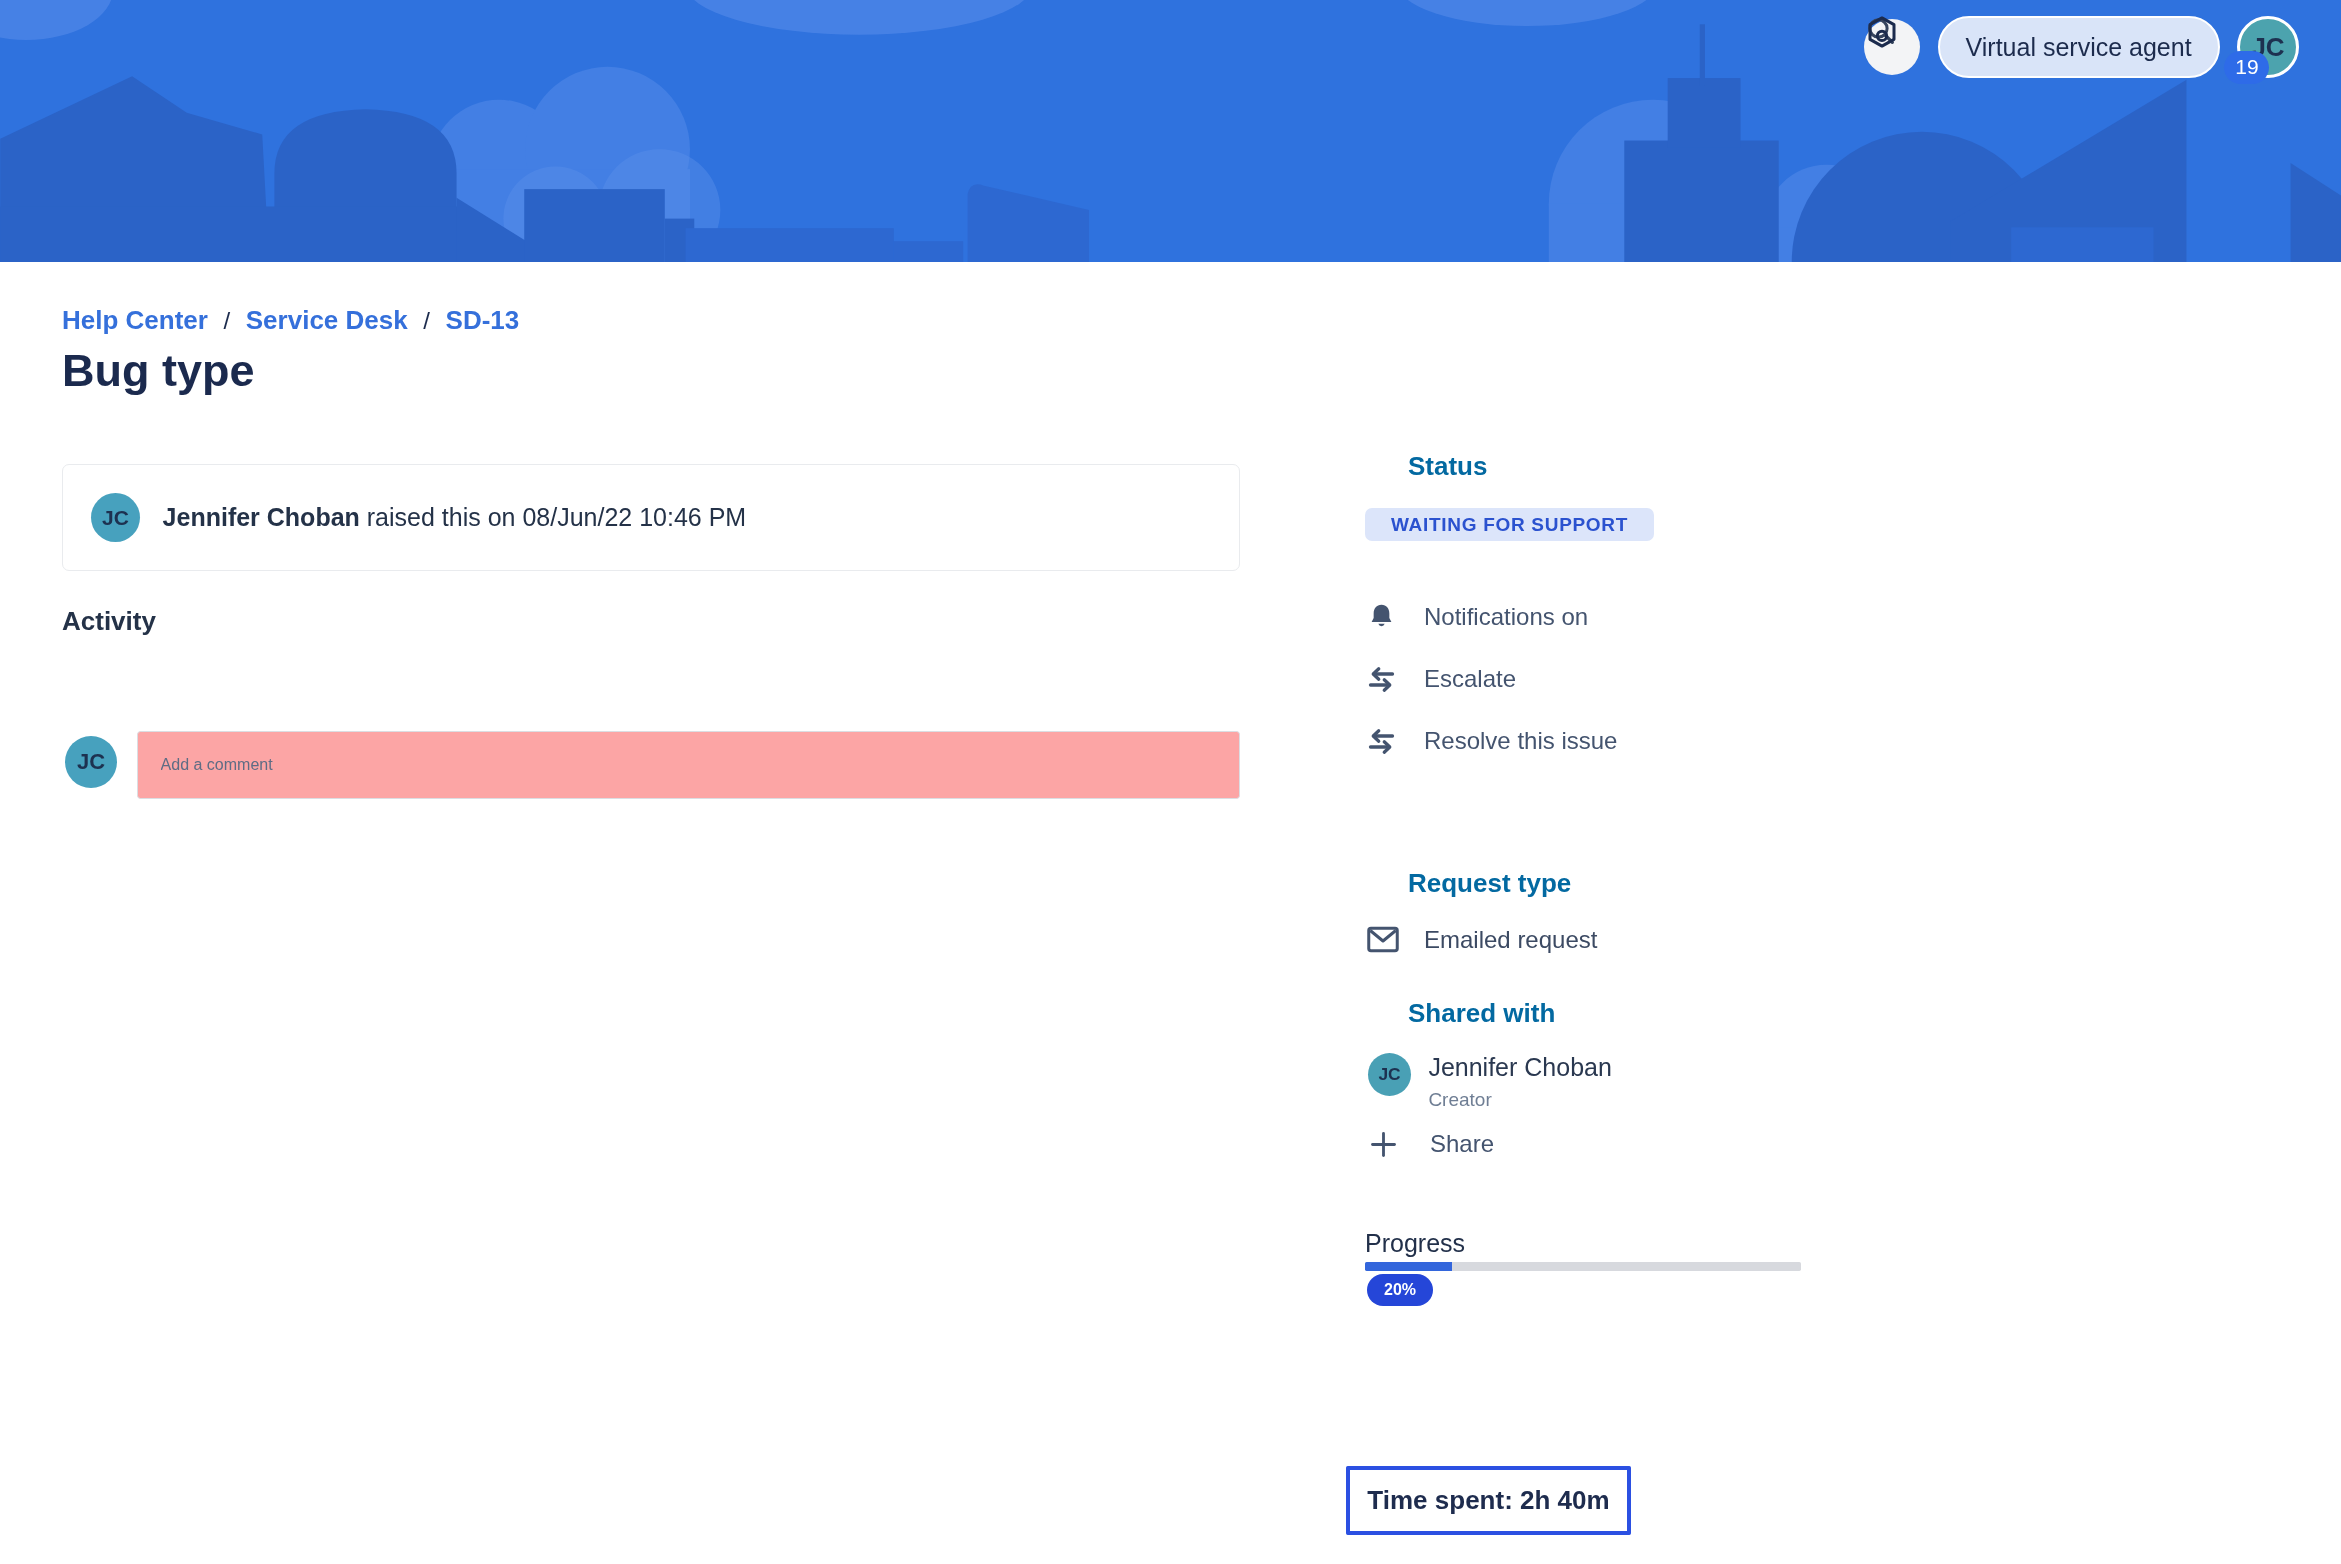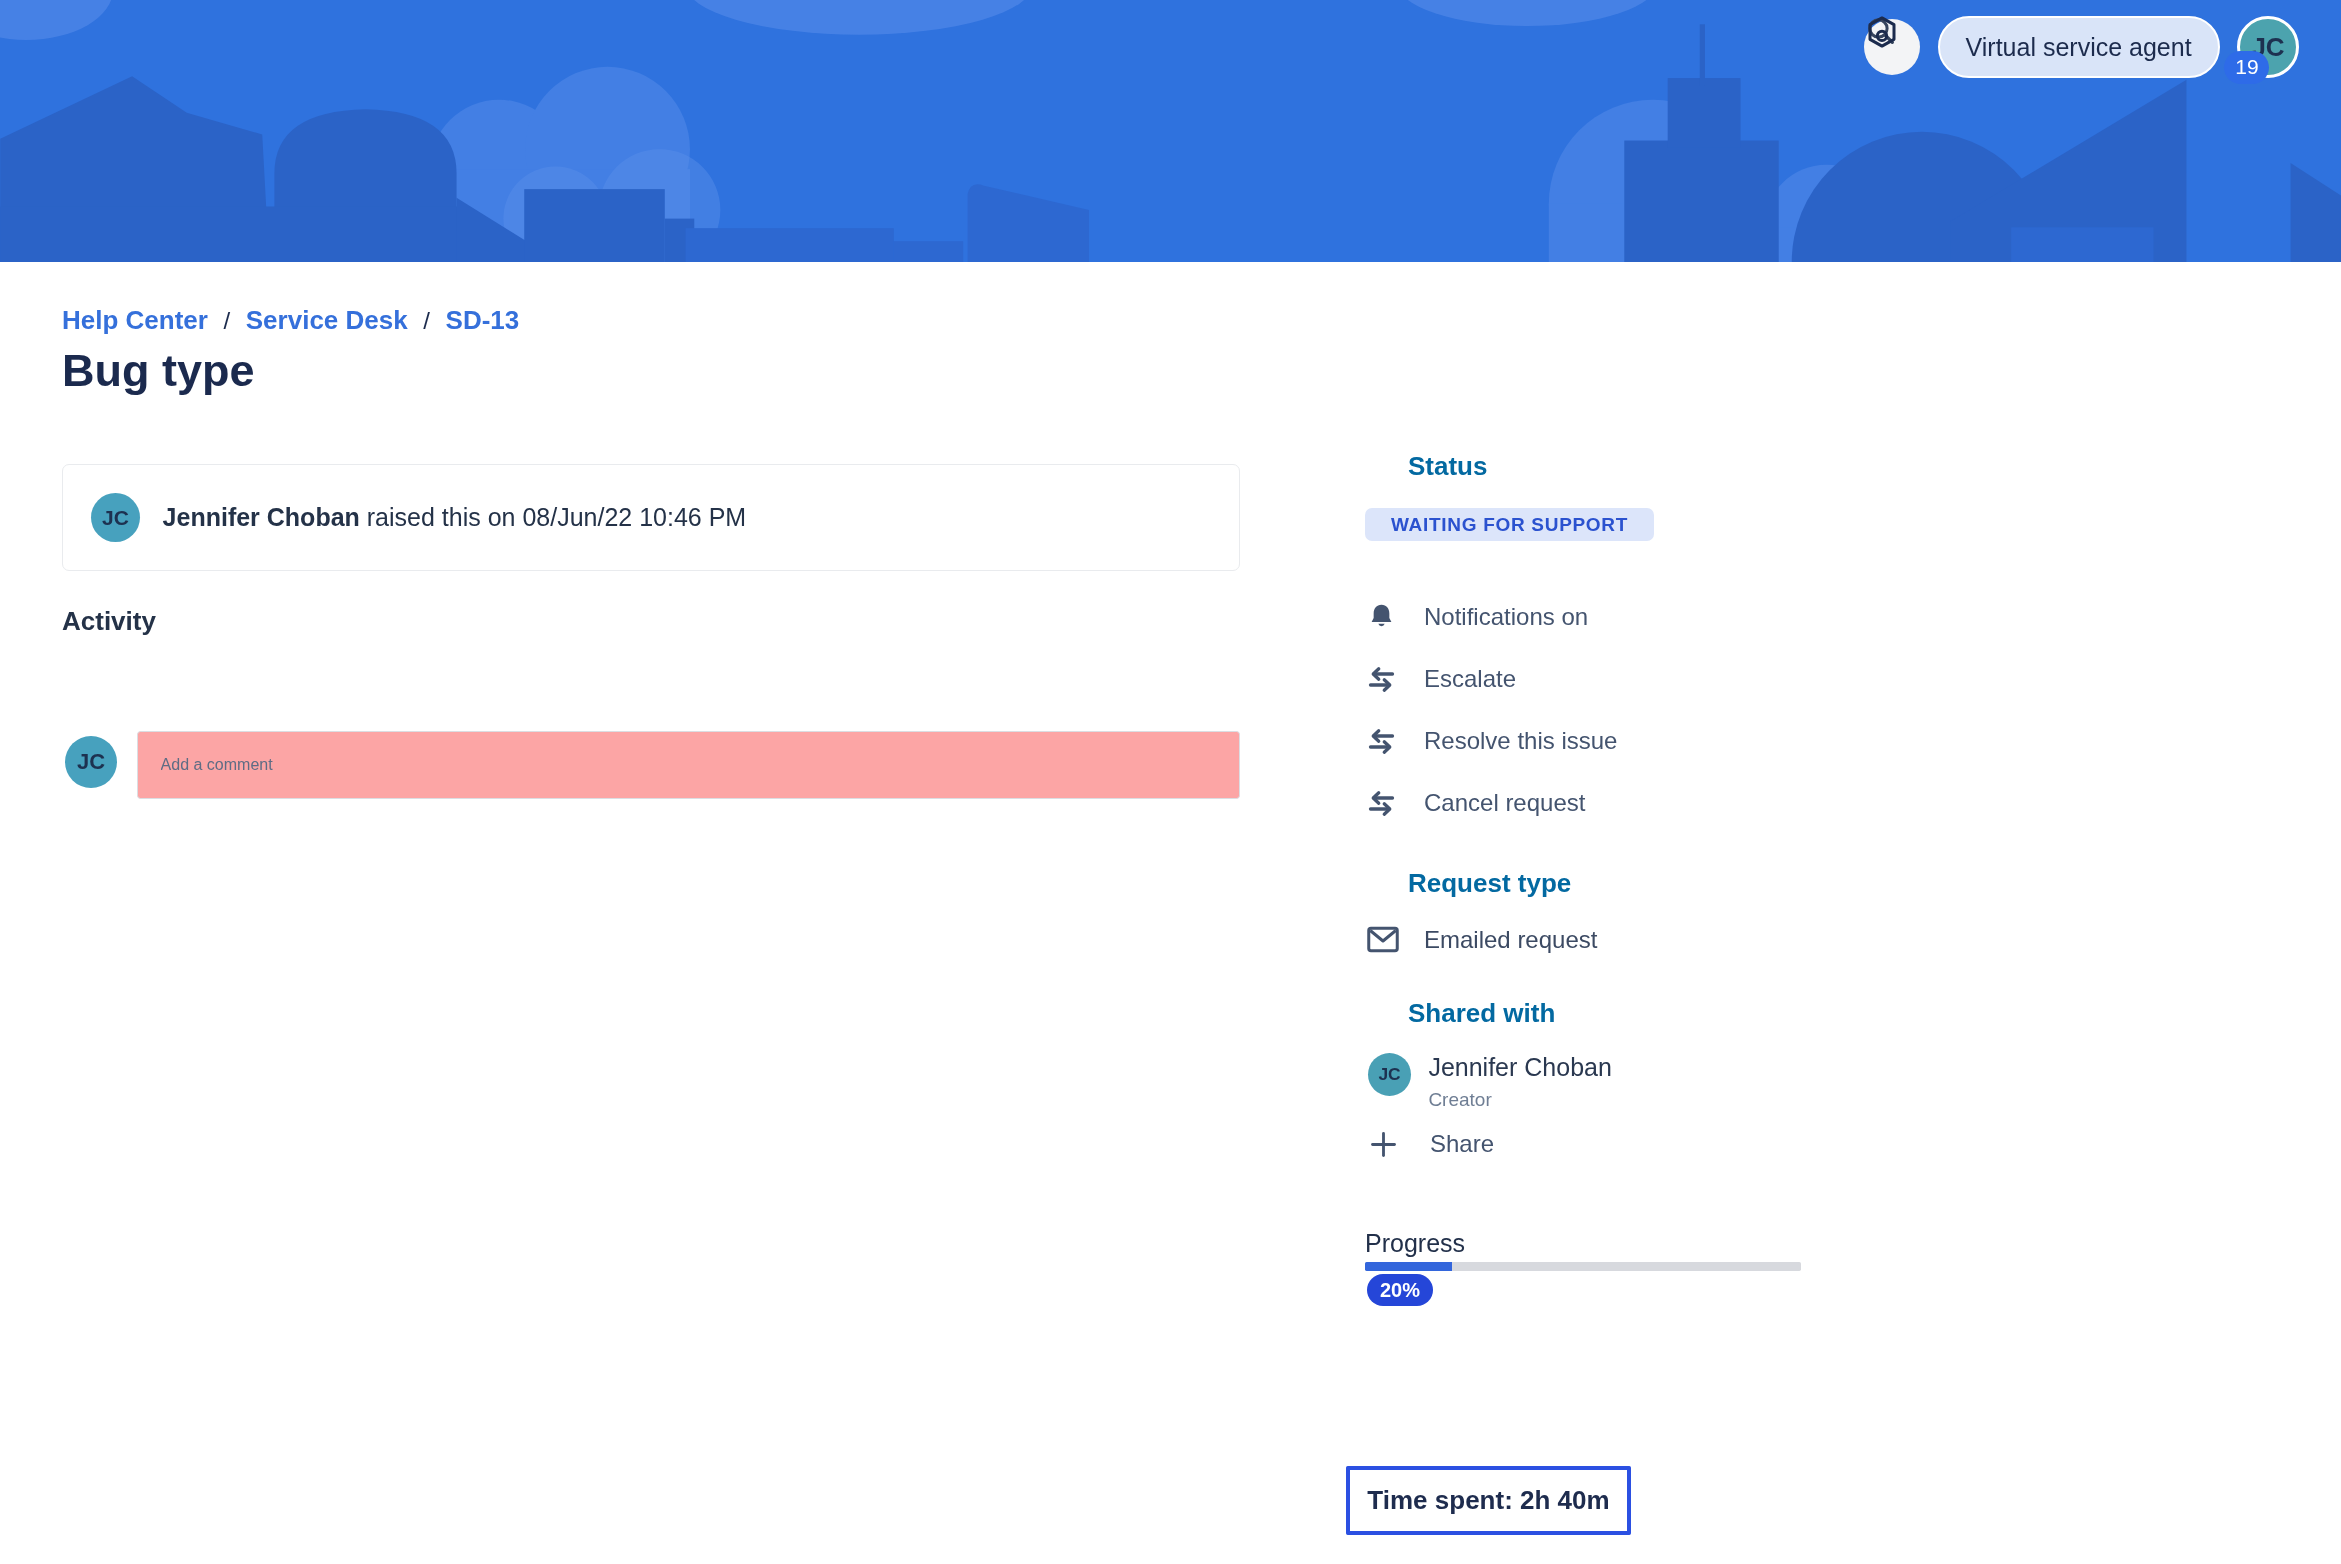--- a/index.html
+++ b/index.html
@@ -80,21 +80,21 @@
   .person-role { font-size:19px; color:#6F7E94; margin-top:7px; }
 
   .share-row { position:absolute; left:1368px; top:1125px; height:38px; display:flex; align-items:center; cursor:pointer; }
   .share-row .label { font-size:24px; color:#44546F; margin-left:24px; }
 
   .progress-label { position:absolute; left:1365px; top:1229px; font-size:25px; color:#22304A; }
   .progress-track { position:absolute; left:1365px; top:1262px; width:436px; height:8.7px;
                     background:#D7D9DE; border-radius:1.7px; }
   .progress-fill { height:100%; background:#3366DC; border-radius:1.7px 0 0 1.7px; }
   .progress-pill { position:absolute; left:1367px; top:1274px; width:66px; height:32px; border-radius:16.5px;
-                   background:#2546D8; color:#fff; font-size:20px; font-weight:bold;
+                   background:#2546D8; color:#fff; font-size:16px; font-weight:bold;
                    display:flex; align-items:center; justify-content:center; }
 
   .time-spent { position:absolute; left:1346px; top:1466px; width:285px; height:69px;
                 border:4.3px solid #2B50E2; background:#fff; border-radius:1.7px;
                 display:flex; align-items:center; justify-content:center;
                 font-size:26px; font-weight:bold; color:#1E2C4E; }
 </style>
 </head>
 <body>
 
@@ -215,31 +215,20 @@
       <span class="icon-box">
         <svg width="33" height="33" viewBox="0 0 24 24" fill="none" stroke="#44546F" stroke-width="2.4" stroke-linecap="round" stroke-linejoin="round">
           <path d="M20 8 H6.5"></path>
             <path d="M10 4.2 L6 8 L10 11.8"></path>
           <path d="M4 16 H17.5"></path>
             <path d="M14 12.2 L18 16 L14 19.8"></path>
         </svg>
       </span>
       <span class="label">Resolve this issue</span>
     </div>
-    <div class="action-row">
-      <span class="icon-box">
-        <svg width="33" height="33" viewBox="0 0 24 24" fill="none" stroke="#44546F" stroke-width="2.4" stroke-linecap="round" stroke-linejoin="round">
-          <path d="M20 8 H6.5"></path>
-            <path d="M10 4.2 L6 8 L10 11.8"></path>
-          <path d="M4 16 H17.5"></path>
-            <path d="M14 12.2 L18 16 L14 19.8"></path>
-        </svg>
-      </span>
-      <span class="label">Cancel request</span>
-    </div>
   </div>
 
   <div class="sb-heading" style="top:868px;">Request type</div>
   <div class="request-row">
     <span class="icon-box">
       <svg width="36" height="33" viewBox="0 0 24 22" fill="none" stroke="#44546F" stroke-width="2" stroke-linejoin="round">
         <rect x="2.5" y="3.5" width="19" height="15" rx="1.5"></rect>
         <path d="M3.5 5 L12 12 L20.5 5"></path>
       </svg>
     </span>

